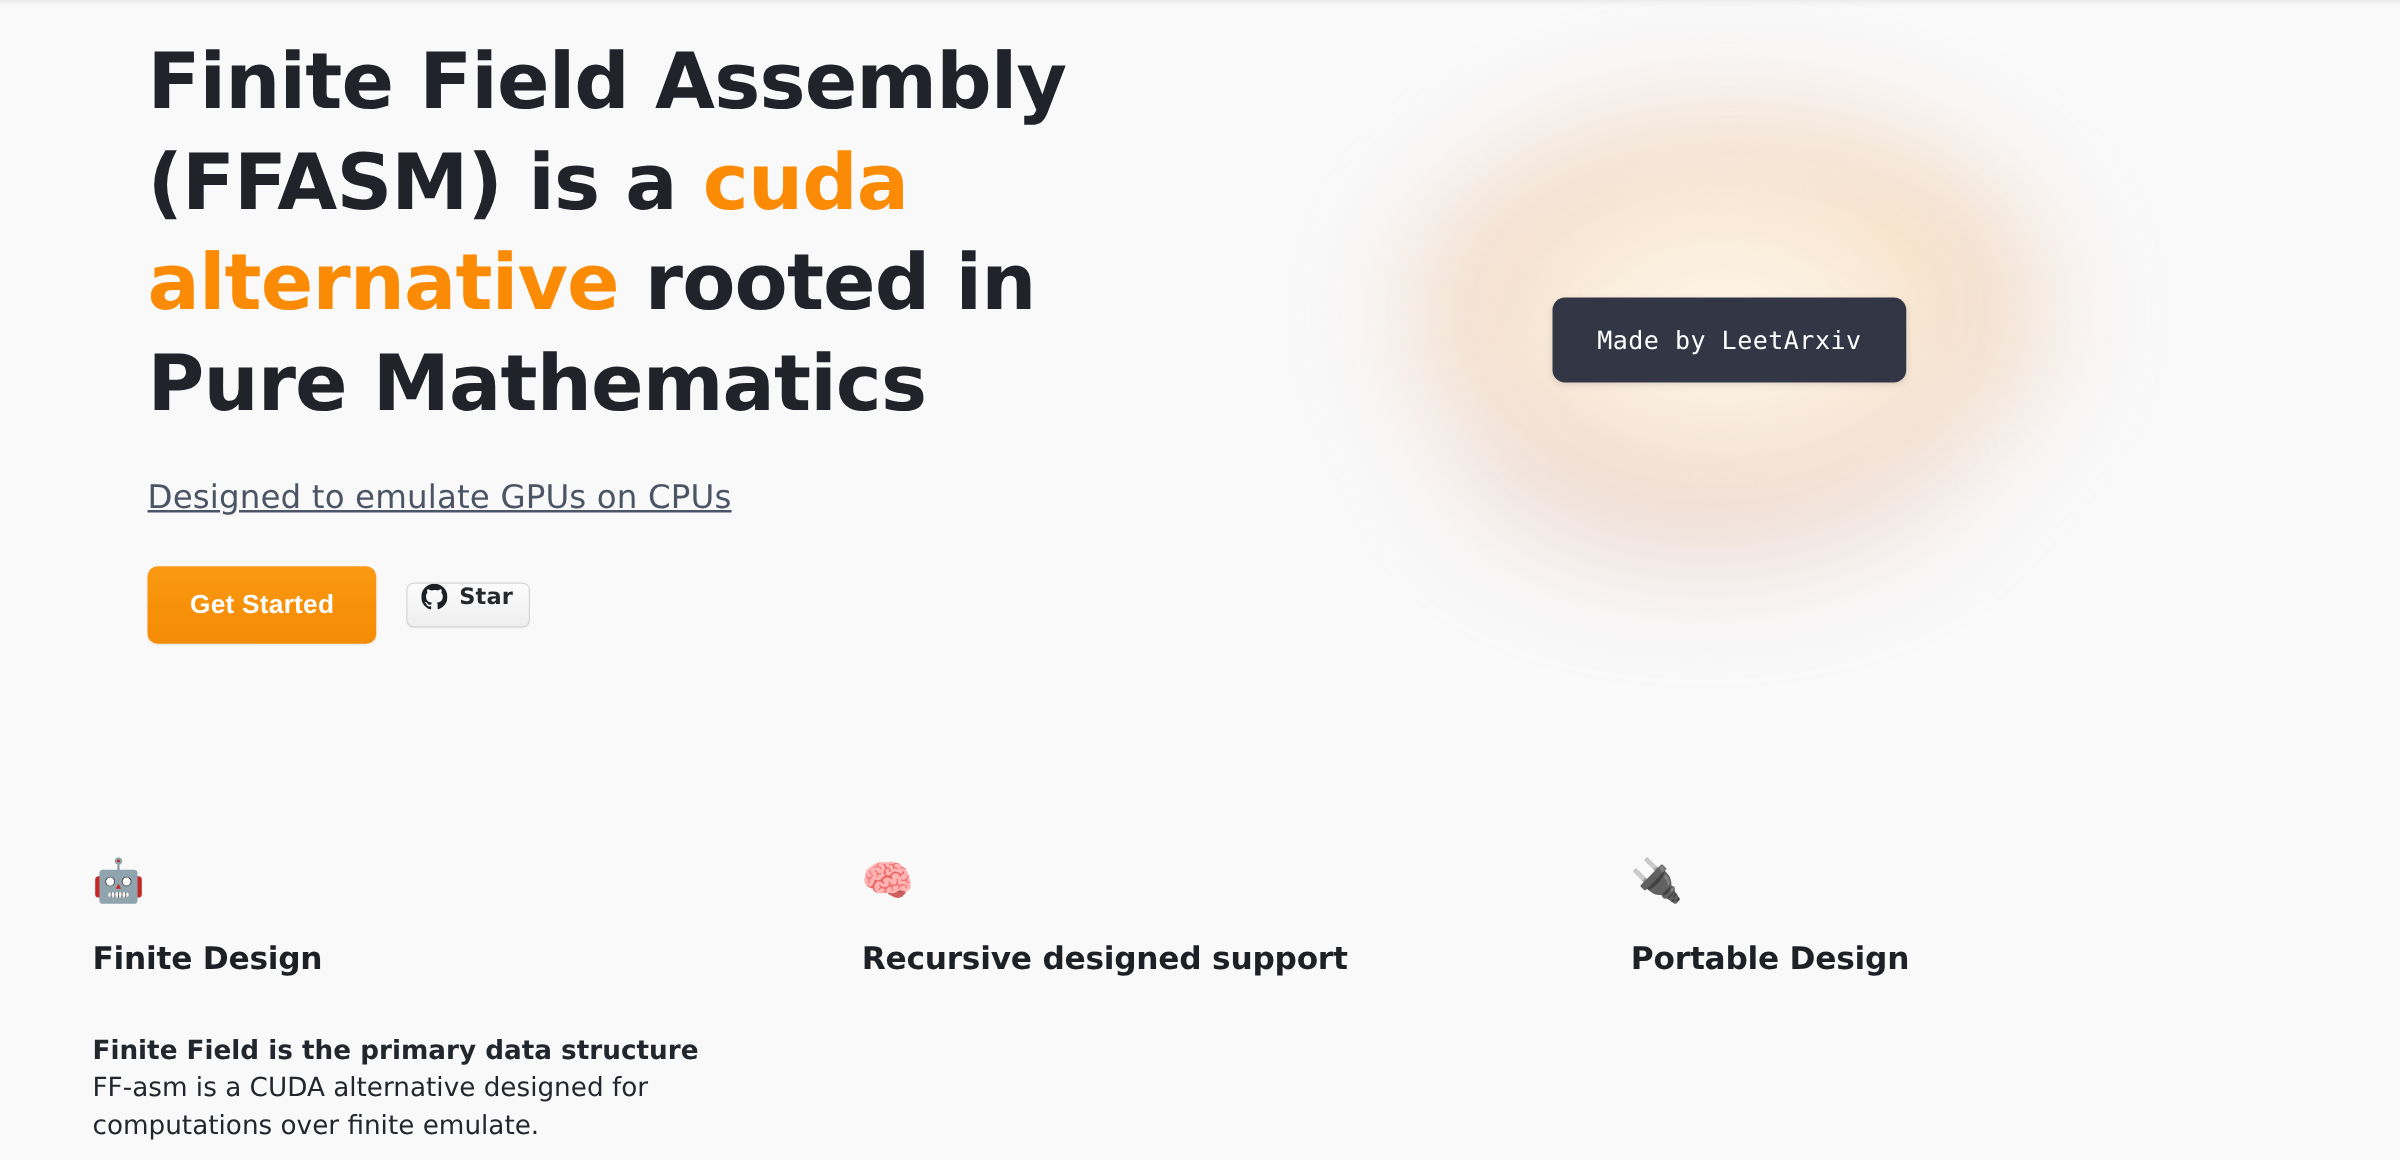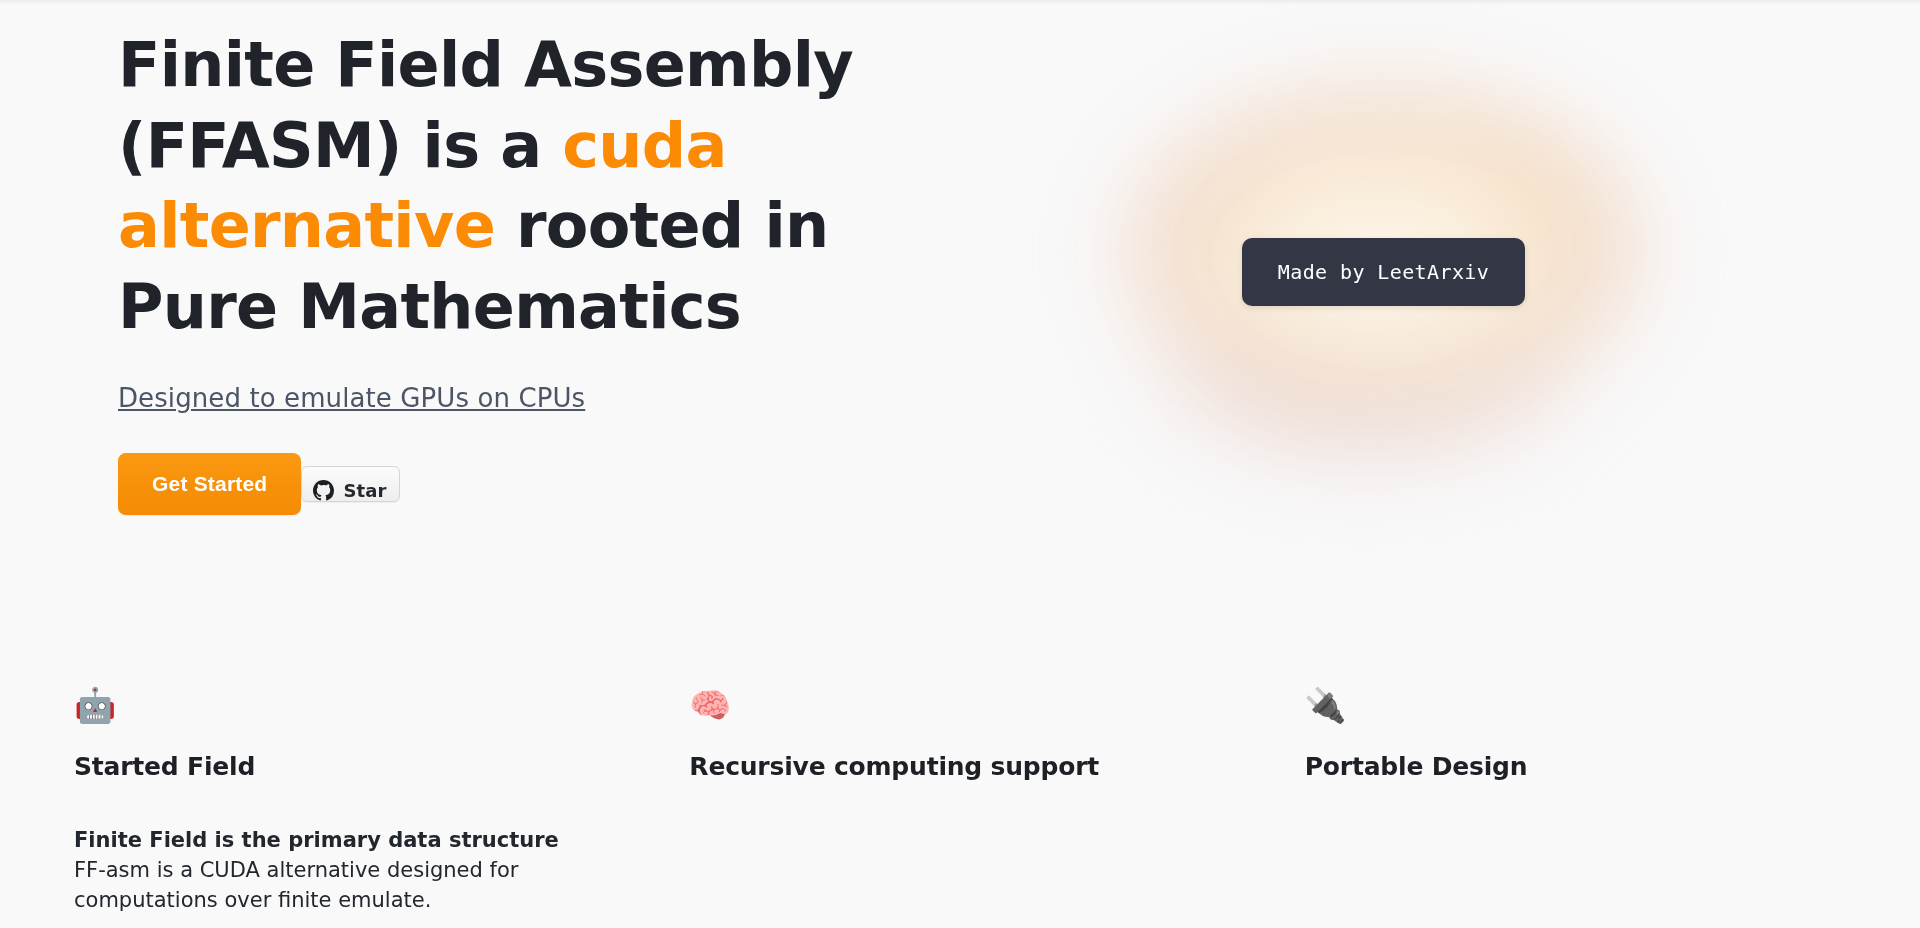--- a/index.html
+++ b/index.html
@@ -43,36 +43,37 @@
     font-weight:400;
     color:#4b5565;
     letter-spacing:0.1px;
     text-decoration:underline;
   }
 
   .cta-row {
     margin-top:40px;
     display:flex;
     align-items:center;
+    gap:24px;
   }
 
   .btn-primary {
     display:inline-flex; align-items:center; justify-content:center;
     height:62px; padding:0 34px;
     background:linear-gradient(180deg,#fa9a12 0%, #f79009 55%, #f68c05 100%);
     color:#ffffff;
     font-size:21px; font-weight:700;
     letter-spacing:0.2px;
     border:none; border-radius:8px;
     cursor:pointer;
     box-shadow:0 1px 2px rgba(0,0,0,0.07);
   }
 
   .btn-github {
-    display:inline-flex; align-items:flex-end; gap:9px;
+    display:inline-flex; align-items:flex-start; gap:9px;
     height:36px; padding:0 13px 0 11px;
     background:linear-gradient(180deg,#fcfcfc 0%, #eeeeee 100%);
     border:1px solid #d5d5d5;
     border-radius:6px;
     cursor:pointer;
     box-shadow:0 1px 0 rgba(0,0,0,0.04);
   }
   .btn-github .gh-label {
     font-size:18px; font-weight:700; color:#24292e;
     letter-spacing:0.1px;
@@ -196,27 +197,27 @@
     </div>
     <div class="made-badge">Made by LeetArxiv</div>
   </div>
 
 </section>
 
 <section class="features">
 
   <div class="feature-col">
     <span class="feature-emoji">🤖</span>
-    <h3 class="feature-title">Started Field</h3>
+    <h3 class="feature-title">Finite Design</h3>
     <p class="feature-body"><span class="lead">Finite Field is the primary data structure</span><br><span>FF-asm is a CUDA alternative designed for computations over finite emulate.</span></p>
   </div>
 
   <div class="feature-col">
     <span class="feature-emoji">🧠</span>
-    <h3 class="feature-title">Recursive computing support</h3>
+    <h3 class="feature-title">Recursive designed support</h3>
   </div>
 
   <div class="feature-col">
     <span class="feature-emoji">🔌</span>
     <h3 class="feature-title">Portable Design</h3>
   </div>
 
 </section>
 
 </body></html>

